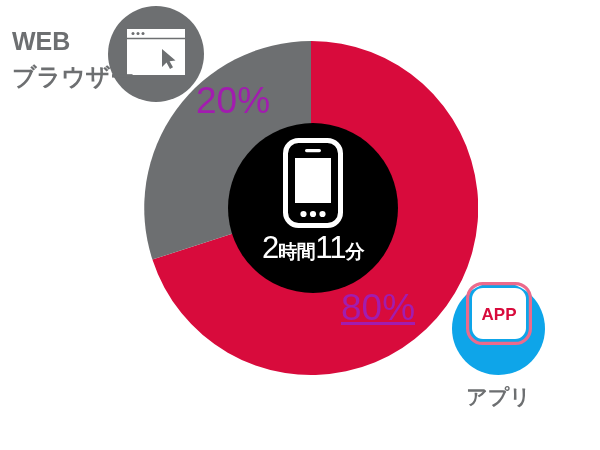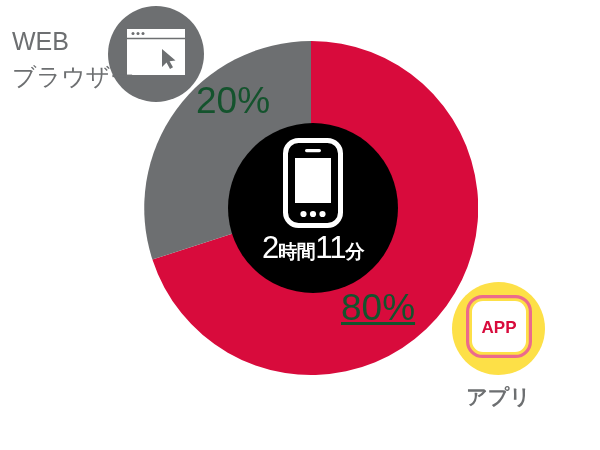--- a/index.html
+++ b/index.html
@@ -24,21 +24,21 @@
     position: absolute;
     left: 144px;
     top: 41px;
     width: 334px;
     height: 334px;
   }
   .pie-wrap svg { display: block; }
 
   .slice-label {
     position: absolute;
-    color: #14532d;
+    color: #a21caf;
     font-size: 37px;
     font-weight: 400;
     letter-spacing: 0px;
     line-height: 1;
     white-space: nowrap;
     user-select: none;
   }
   #label-web-pct  { left: 196px; top: 82px; }
   #label-app-pct  { left: 341px; top: 289px; text-decoration: underline; }
 
@@ -95,35 +95,35 @@
   }
   .web-legend {
     position: absolute;
     left: 12px;
     top: 24px;
     width: 100px;
     text-align: left;
     color: #6d6f71;
     line-height: 1.42;
     white-space: nowrap;
+    font-weight: bold;
   }
   .web-legend .l1 { font-size: 25px; letter-spacing: 0px; }
   .web-legend .l2 { font-size: 24px; letter-spacing: 0px; }
 
   
   .app-badge {
     position: absolute;
     left: 452px;
     top: 282px;
     width: 93px;
     height: 93px;
     border-radius: 50%;
-    background: #fde047;
-    display: flex;
-    align-items: center;
+    background: #0ea5e9;
+    display: flex;
     justify-content: center;
   }
   .app-legend {
     position: absolute;
     left: 452px;
     top: 383px;
     width: 93px;
     text-align: center;
     color: #6d6f71;
     font-size: 21px;

